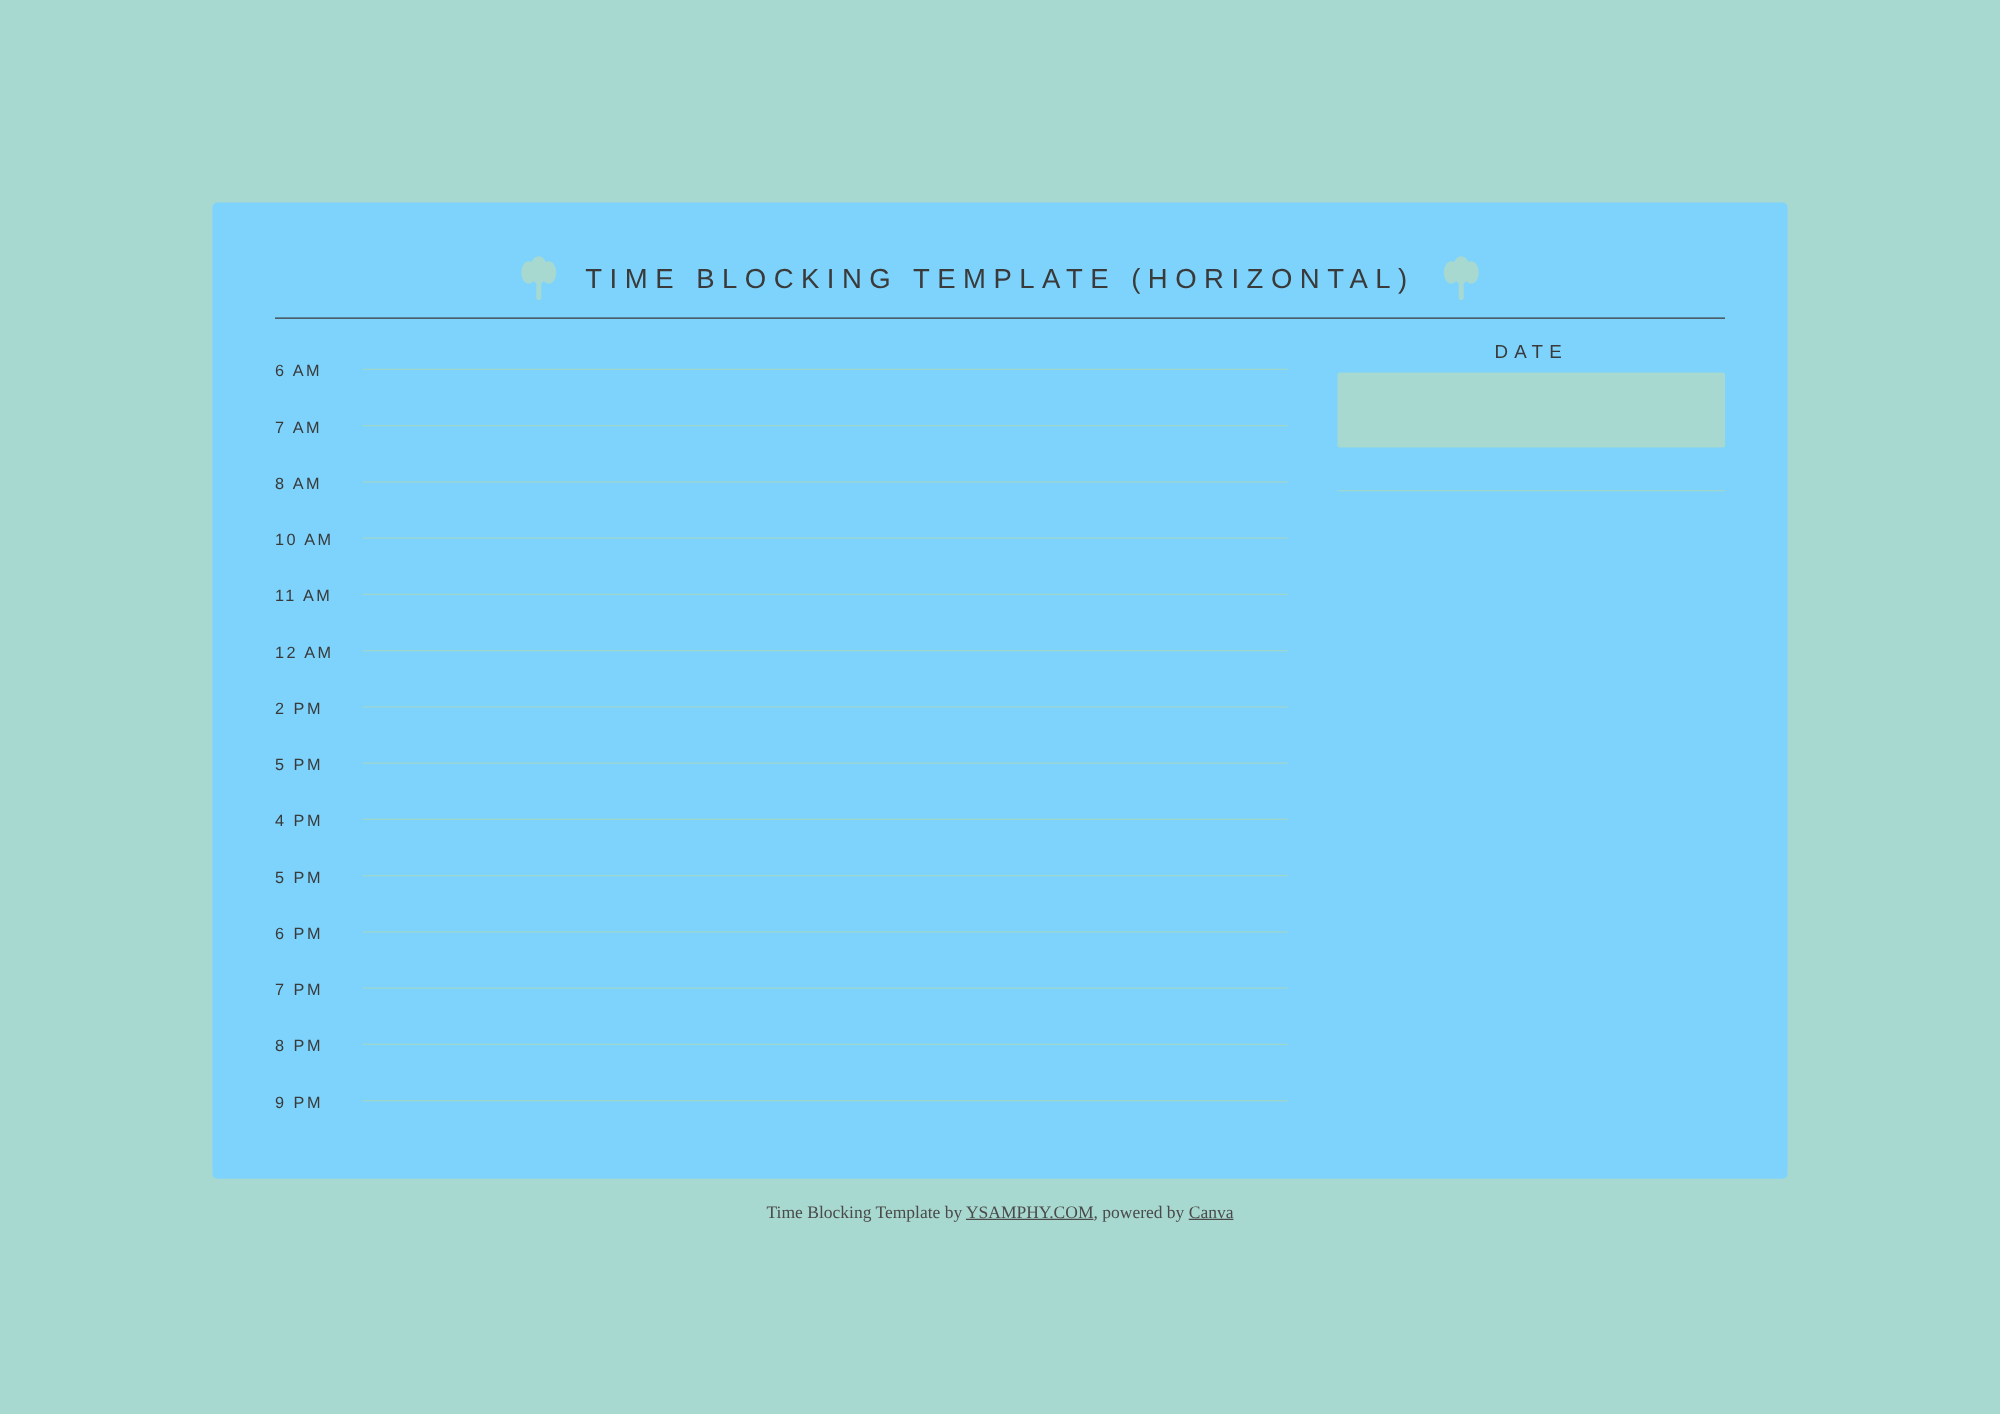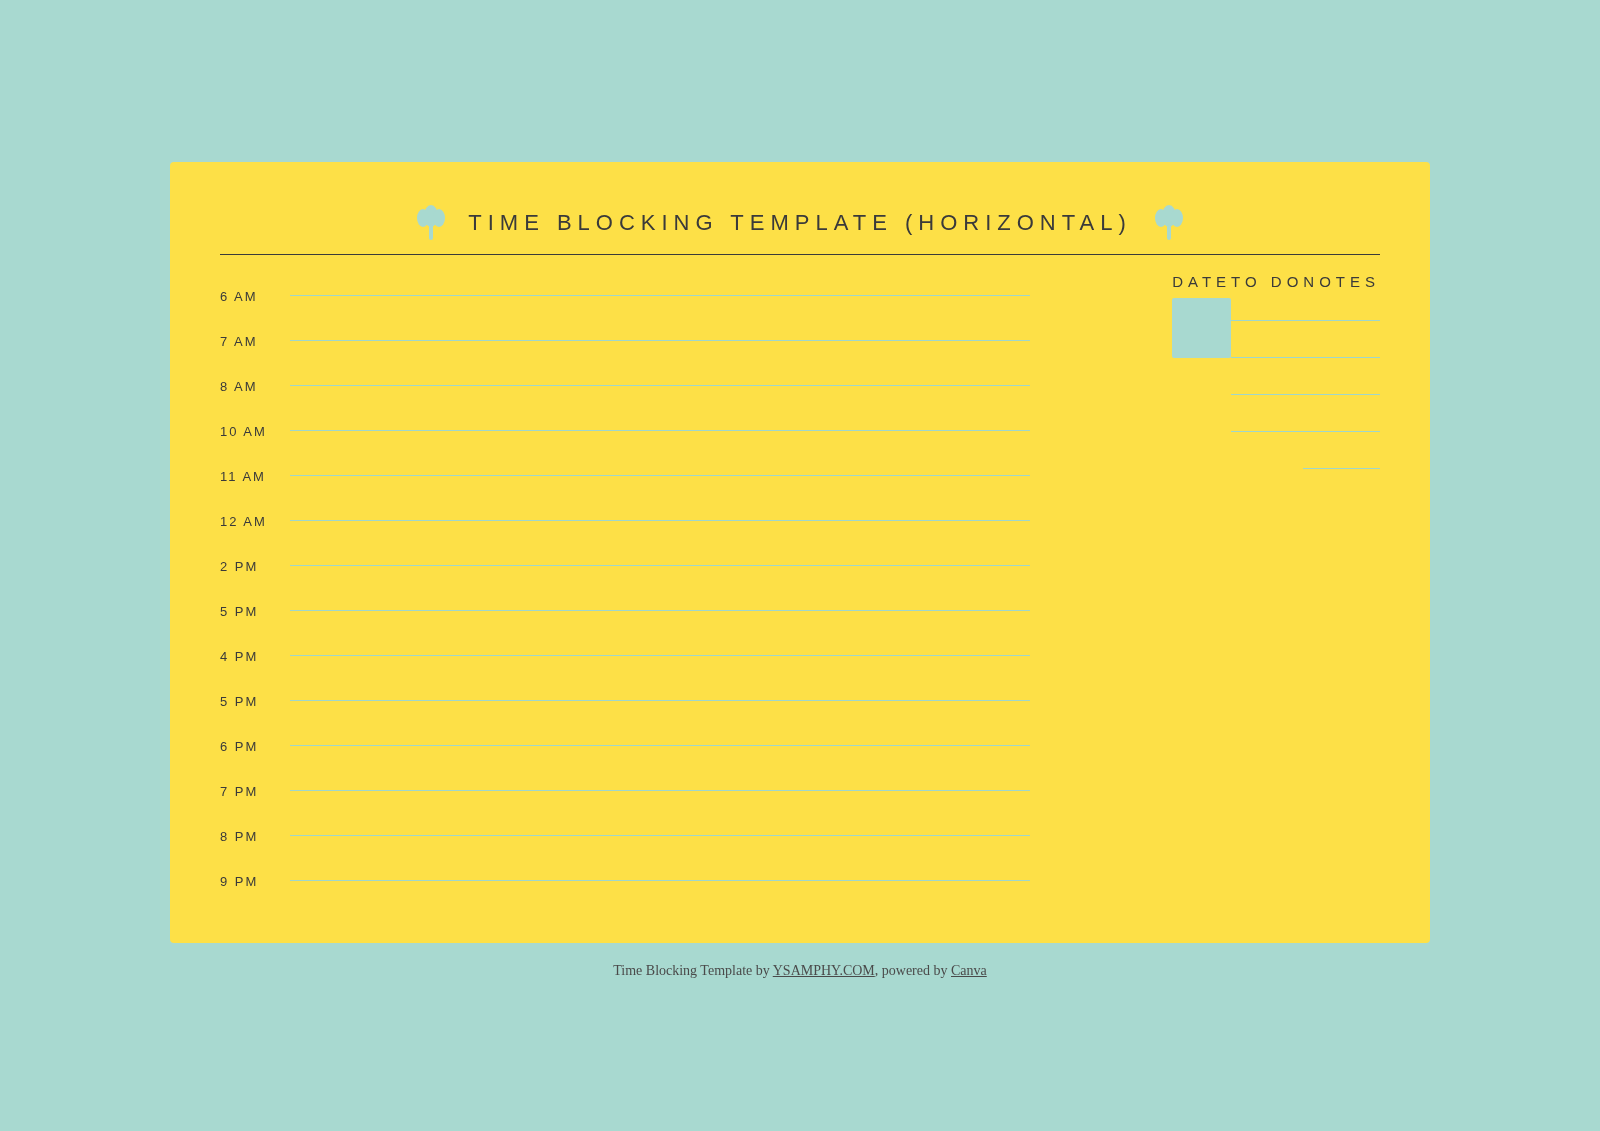--- a/index.html
+++ b/index.html
@@ -9,21 +9,21 @@
       display: flex;
       flex-direction: column;
       align-items: center;
       justify-content: center;
       min-height: 100vh;
       font-family: 'Georgia', serif;
       padding: 30px 20px 20px;
     }
 
     .page-wrapper {
-      background: #fde047;
+      background: #7dd3fc;
       border-radius: 4px;
       padding: 40px 50px 40px 50px;
       width: 1260px;
       max-width: 100%;
       position: relative;
     }
 
     
     .header {
       display: flex;
@@ -86,23 +86,22 @@
       border: none;
       border-top: 1px solid #9fd6cc;
       margin: 22px 0;
     }
 
     
     .sidebar-section {
       width: 310px;
       min-width: 310px;
       display: flex;
-      flex-direction: row;
+      flex-direction: column;
       gap: 0;
-      justify-content: flex-end;
     }
 
     
     .date-label {
       font-family: 'Trebuchet MS', 'Arial', sans-serif;
       font-size: 15px;
       letter-spacing: 5px;
       color: #3a3a3a;
       text-align: center;
       margin-bottom: 8px;
@@ -255,44 +254,23 @@
         </div>
       </div>
 
     <div class="sidebar-section">
 
       <div>
         <div class="date-label">DATE</div>
         <div class="date-box"></div>
       </div>
 
-      <div>
-        <div class="todo-label">TO DO</div>
-        <div class="todo-lines">
-
-        <hr class="todo-line">
-            <hr class="todo-line">
-            <hr class="todo-line">
-            <hr class="todo-line">
-          </div>
-      </div>
 
       <hr class="section-divider">
 
-      <div>
-        <div class="notes-label">NOTES</div>
-        <div class="notes-lines">
-
-        <hr class="notes-line">
-            <hr class="notes-line">
-            <hr class="notes-line">
-            <hr class="notes-line">
-            <hr class="notes-line">
-          </div>
-      </div>
 
     </div>
   </div>
 
 </div>
 
 <div class="footer">
   <span>Time Blocking Template by </span><a href="#">YSAMPHY.COM</a><span>, powered by </span><a href="#">Canva</a>
 </div>
 

